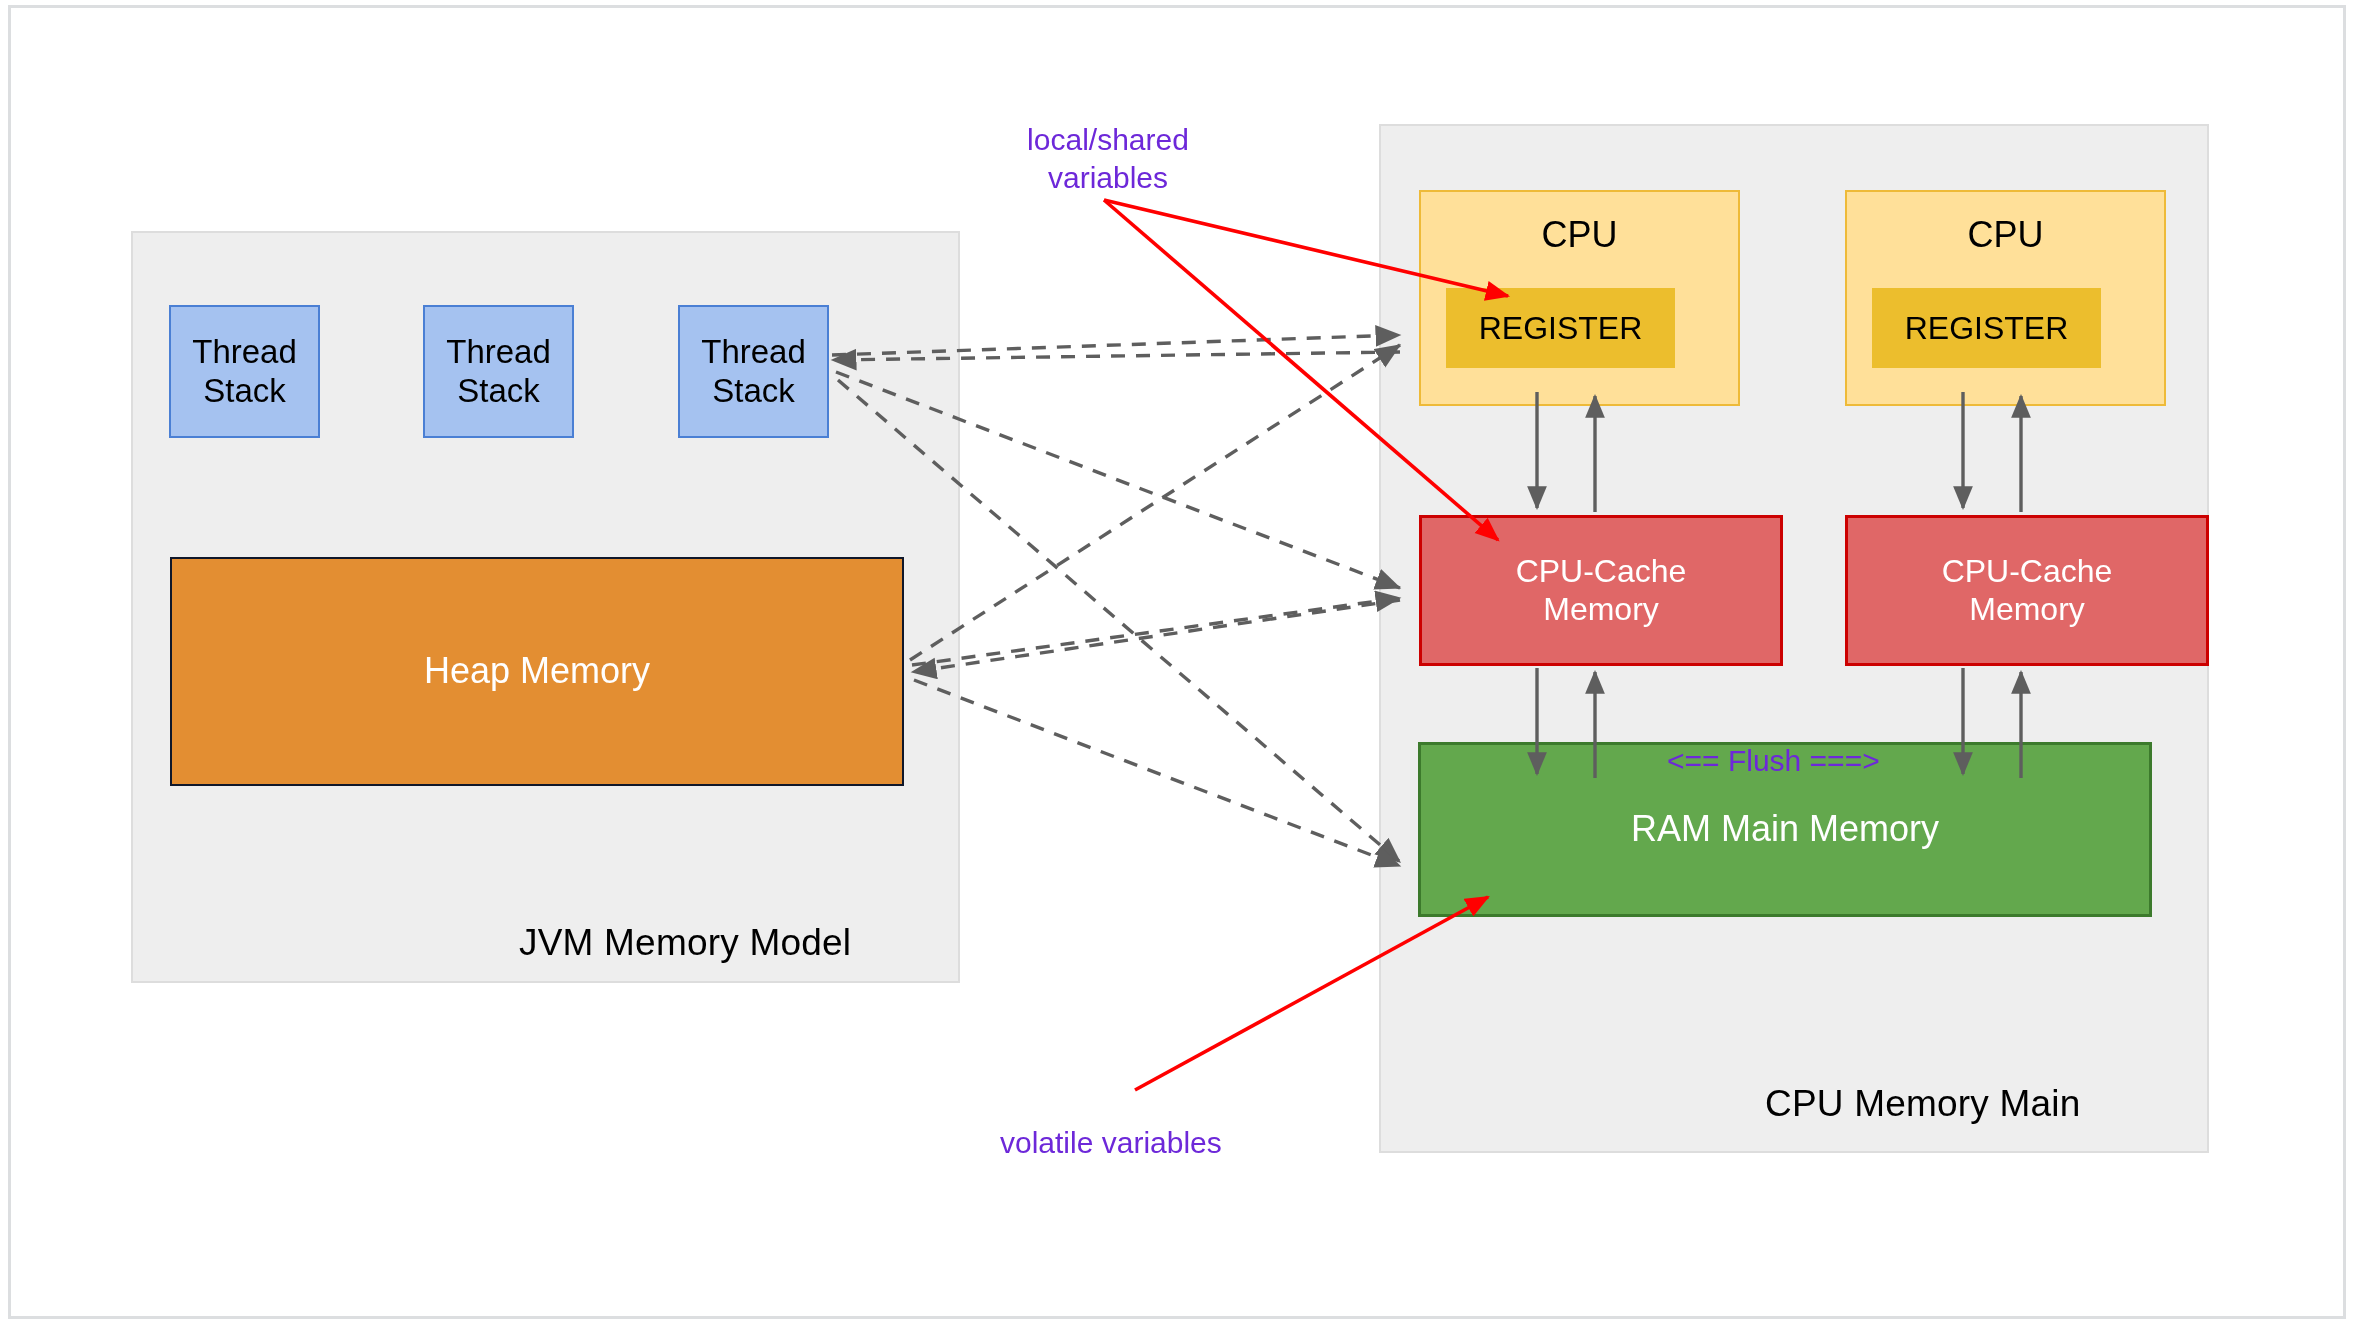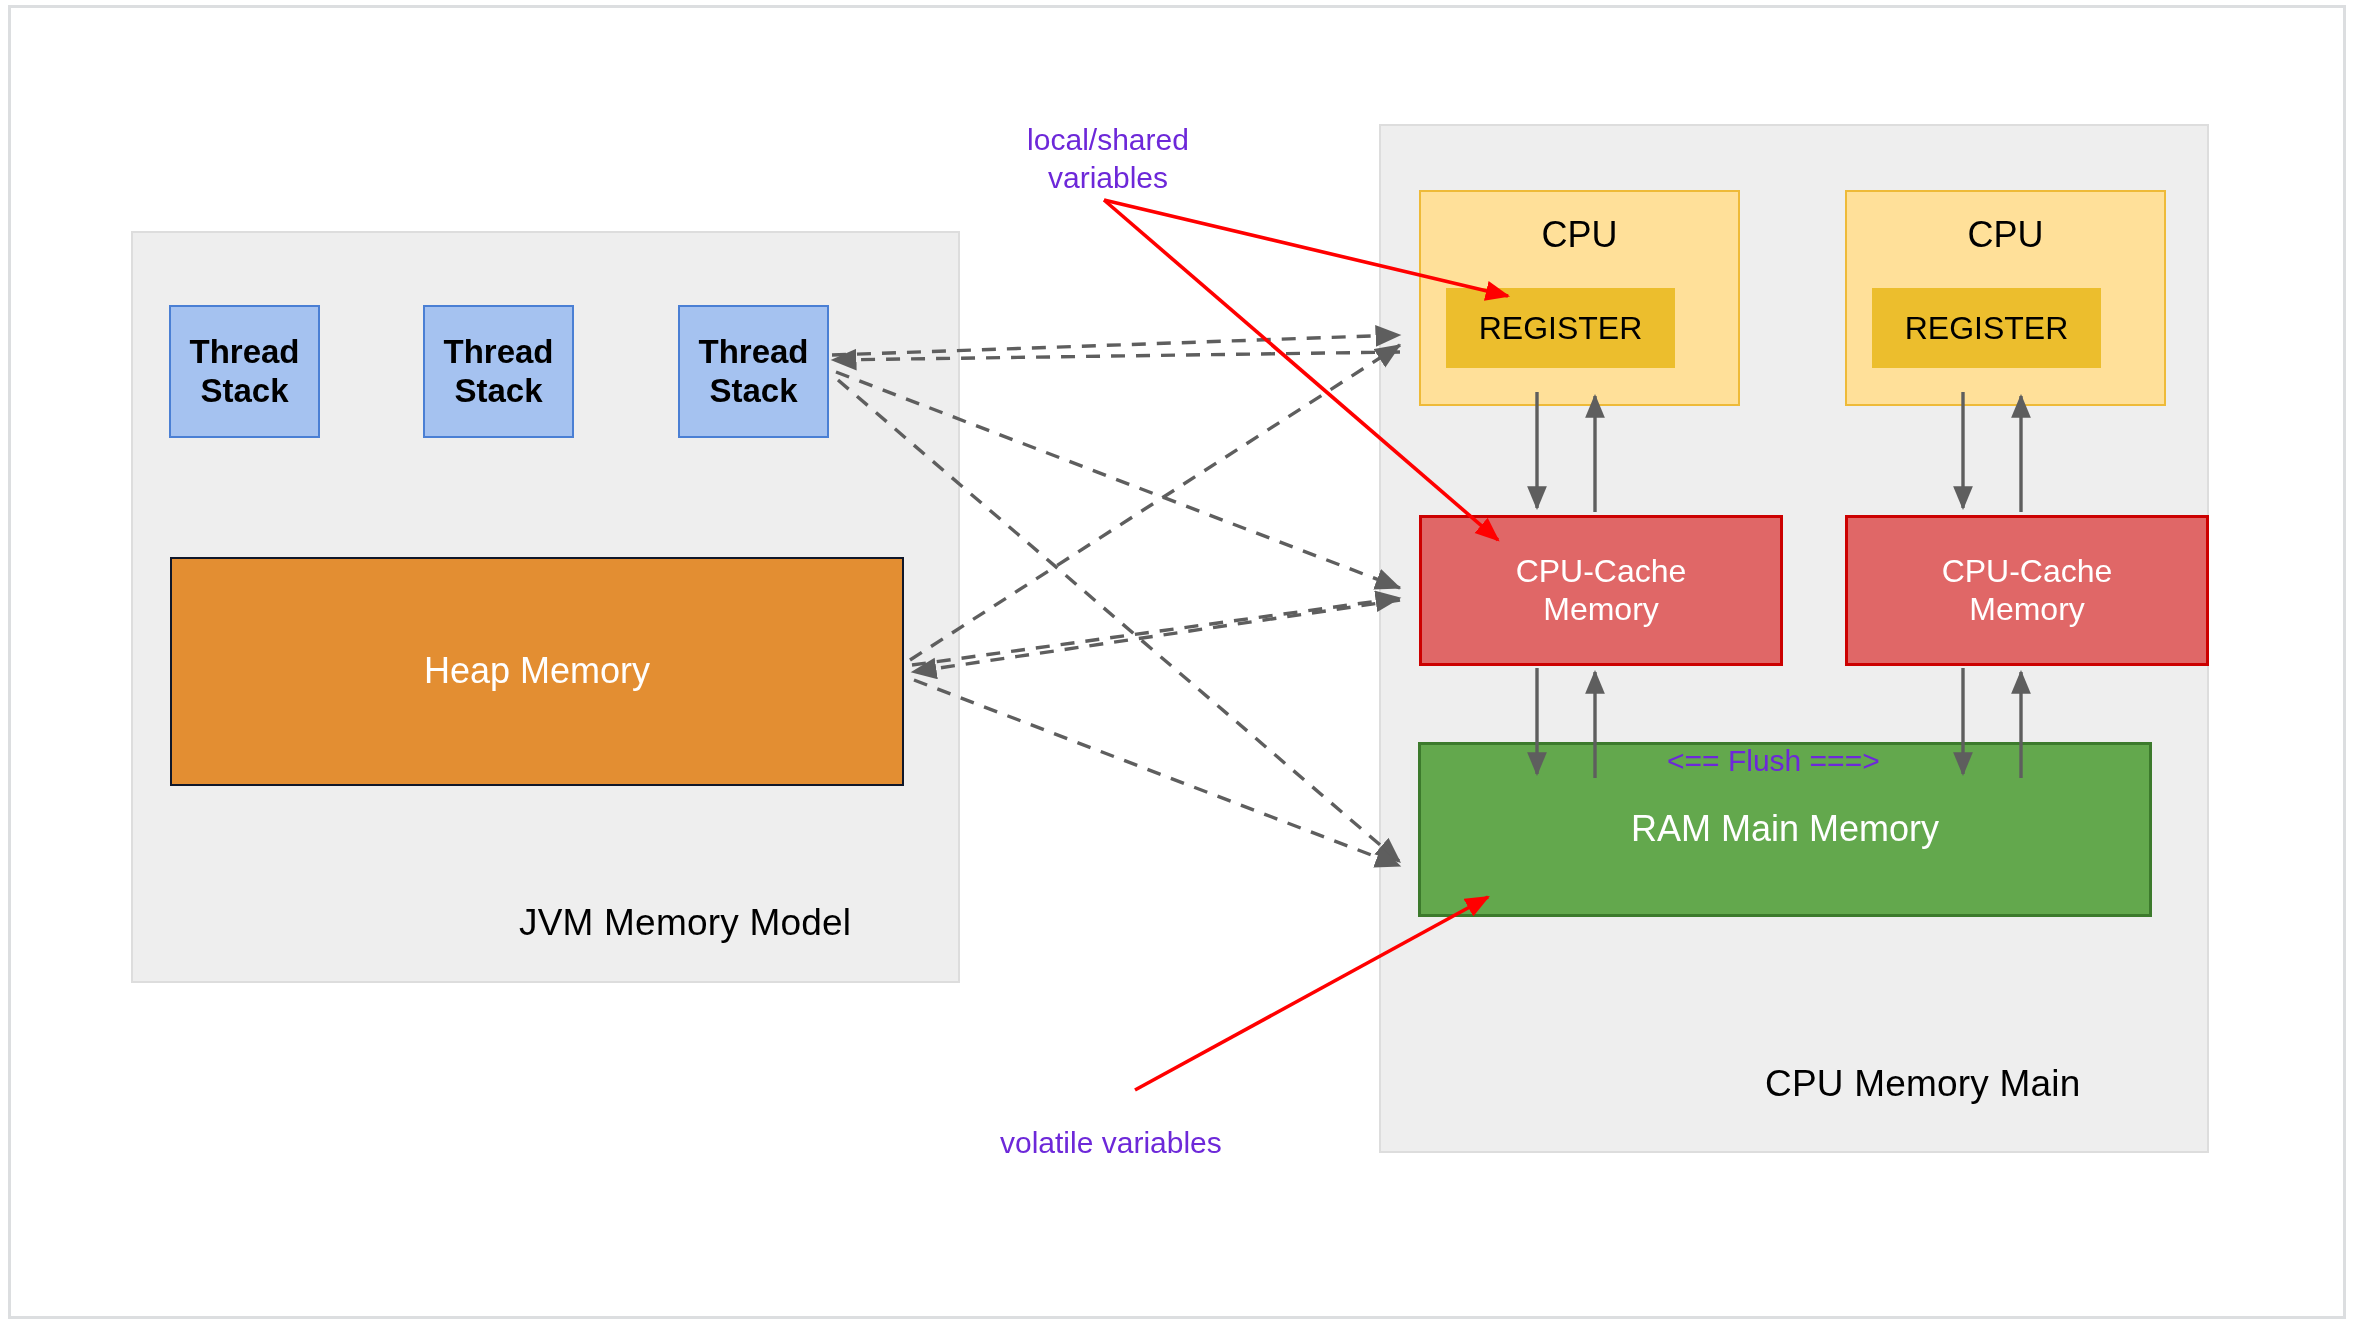--- a/index.html
+++ b/index.html
@@ -48,20 +48,21 @@
     top: 124px;
     width: 830px;
     height: 1029px;
   }
   .container-caption {
     position: absolute;
     font-size: 37px;
     color: #000000;
     white-space: nowrap;
     letter-spacing: 0.2px;
+    margin-top: 20px;
   }
   #jvm-caption {
     left: 519px;
     top: 902px;
   }
   #cpu-caption {
     left: 1765px;
     top: 1063px;
   }
 
@@ -76,21 +77,20 @@
     line-height: 1.18;
   }
   .thread-stack {
     background: #a5c2f0;
     border: 2px solid #4a7fd4;
     color: #000000;
     font-size: 33px;
     width: 151px;
     height: 133px;
     top: 305px;
-    font-weight: bold;
   }
   #thread-stack-1 { left: 169px; }
   #thread-stack-2 { left: 423px; }
   #thread-stack-3 { left: 678px; }
 
   #heap-memory {
     left: 170px;
     top: 557px;
     width: 734px;
     height: 229px;

